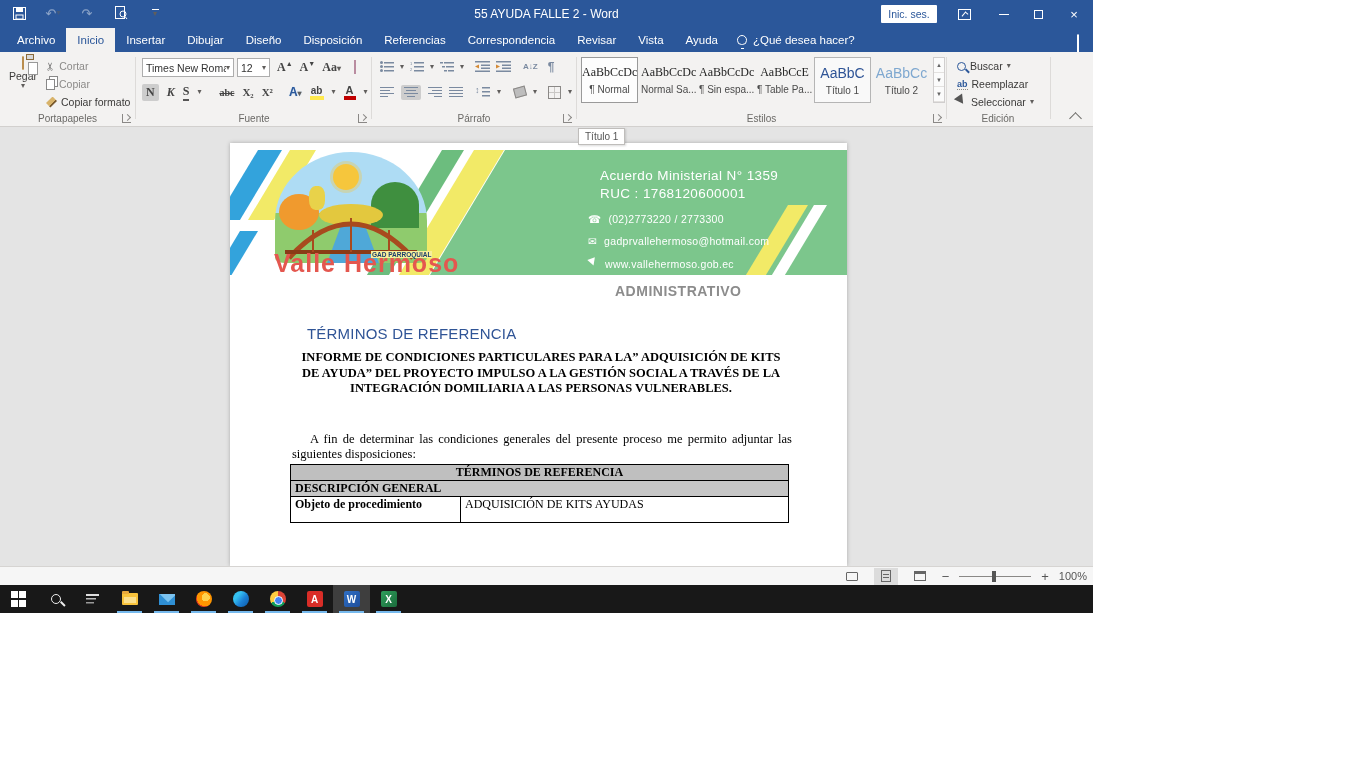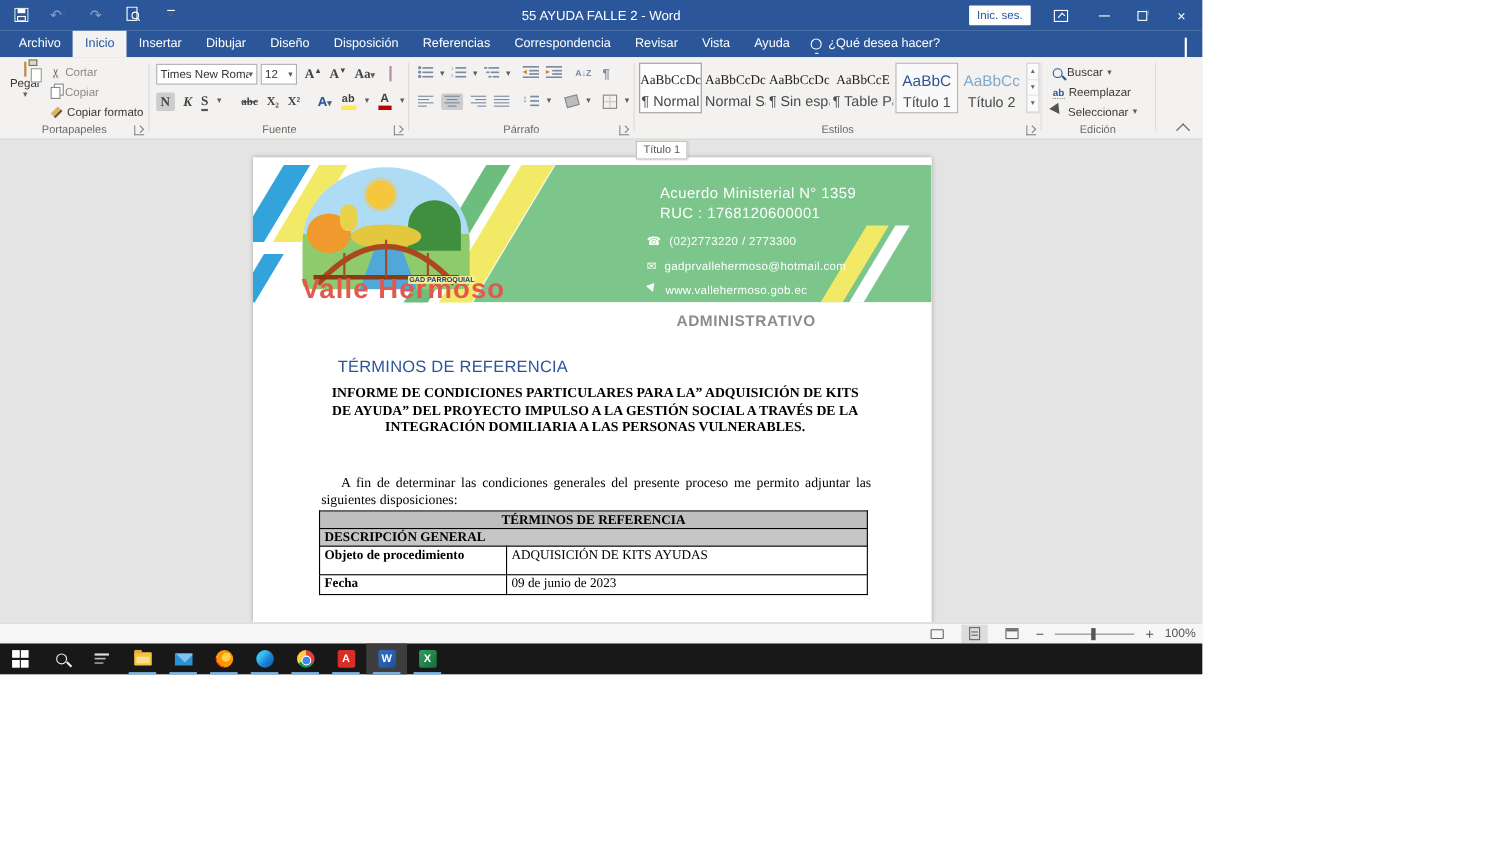--- a/index.html
+++ b/index.html
@@ -70,21 +70,21 @@
   .mag { width:9px; height:9px; border:1.5px solid #2b579a; border-radius:50%; position:relative; }
   .mag::after { content:""; position:absolute; left:7px; top:7px; width:5px; height:1.5px; background:#2b579a; transform:rotate(45deg); }
   .cursor-ic { width:0; height:0; border:5px solid transparent; border-top:9px solid #555; transform:rotate(-35deg); }
 
   
   .stylecard { position:absolute; top:5px; width:57px; height:46px; background:#f3f2f1; border:1px solid transparent; text-align:center; }
   .stylecard.sel { background:#fdfdfd; border-color:#9a9a9a; }
   .stylecard.hov { background:#f9f9f9; border-color:#b5b5b5; }
   .stylecard .sample { display:block; margin-top:7px; font-size:12px; color:#222; font-family:"Liberation Serif", serif; white-space:nowrap; overflow:hidden; }
   .stylecard .sample.hstyle { font-family:"Liberation Sans", sans-serif; font-size:14px; }
-  .stylecard .slabel { display:block; margin-top:4px; font-size:13px; color:#4a4a4a; white-space:nowrap; overflow:hidden; }
+  .stylecard .slabel { display:block; margin-top:4px; font-size:10px; color:#4a4a4a; white-space:nowrap; overflow:hidden; }
   .gal-scroll { position:absolute; left:933px; top:5px; width:12px; height:46px; border:1px solid #d0cece; background:#fbfbfb; display:flex; flex-direction:column; }
   .gal-scroll div { flex:1; display:flex; align-items:center; justify-content:center; font-size:6px; color:#666; border-bottom:1px solid #e3e1df; }
 
   .collapse-chev { position:absolute; left:1071px; top:62px; width:9px; height:9px; border-left:1.5px solid #6a6966; border-top:1.5px solid #6a6966; transform:rotate(45deg); }
 
   
   .docarea { position:absolute; top:127px; left:0; width:1093px; height:439px; background:#e4e4e4; overflow:hidden; }
   .tooltip { position:absolute; left:578px; top:1px; padding:2px 6px; background:#fff; border:1px solid #bfbdbb; font-size:10px; color:#555; box-shadow:1px 1px 2px rgba(0,0,0,.15); z-index:5; }
   .page { position:absolute; left:230px; top:16px; width:617px; height:423px; background:#fff; box-shadow:0 0 4px rgba(0,0,0,.25); overflow:hidden; }
 
@@ -476,24 +476,20 @@
             <tr>
           <td class="hdr" colspan="2">TÉRMINOS DE REFERENCIA</td>
         </tr>
         <tr>
           <td class="sec" colspan="2">DESCRIPCIÓN GENERAL</td>
         </tr>
         <tr style="height:26px;">
           <td class="lab">Objeto de procedimiento</td>
           <td>ADQUISICIÓN DE KITS AYUDAS</td>
         </tr>
-        <tr style="height:18px;">
-          <td class="lab">Fecha</td>
-          <td>09 de junio de 2023</td>
-        </tr>
       </tbody>
         </table>
     </div>
   </div>
 
   <div class="statusbar">
     <div class="right">
       <span class="viewbtn">
           <span class="vb-read"></span>
         </span>

